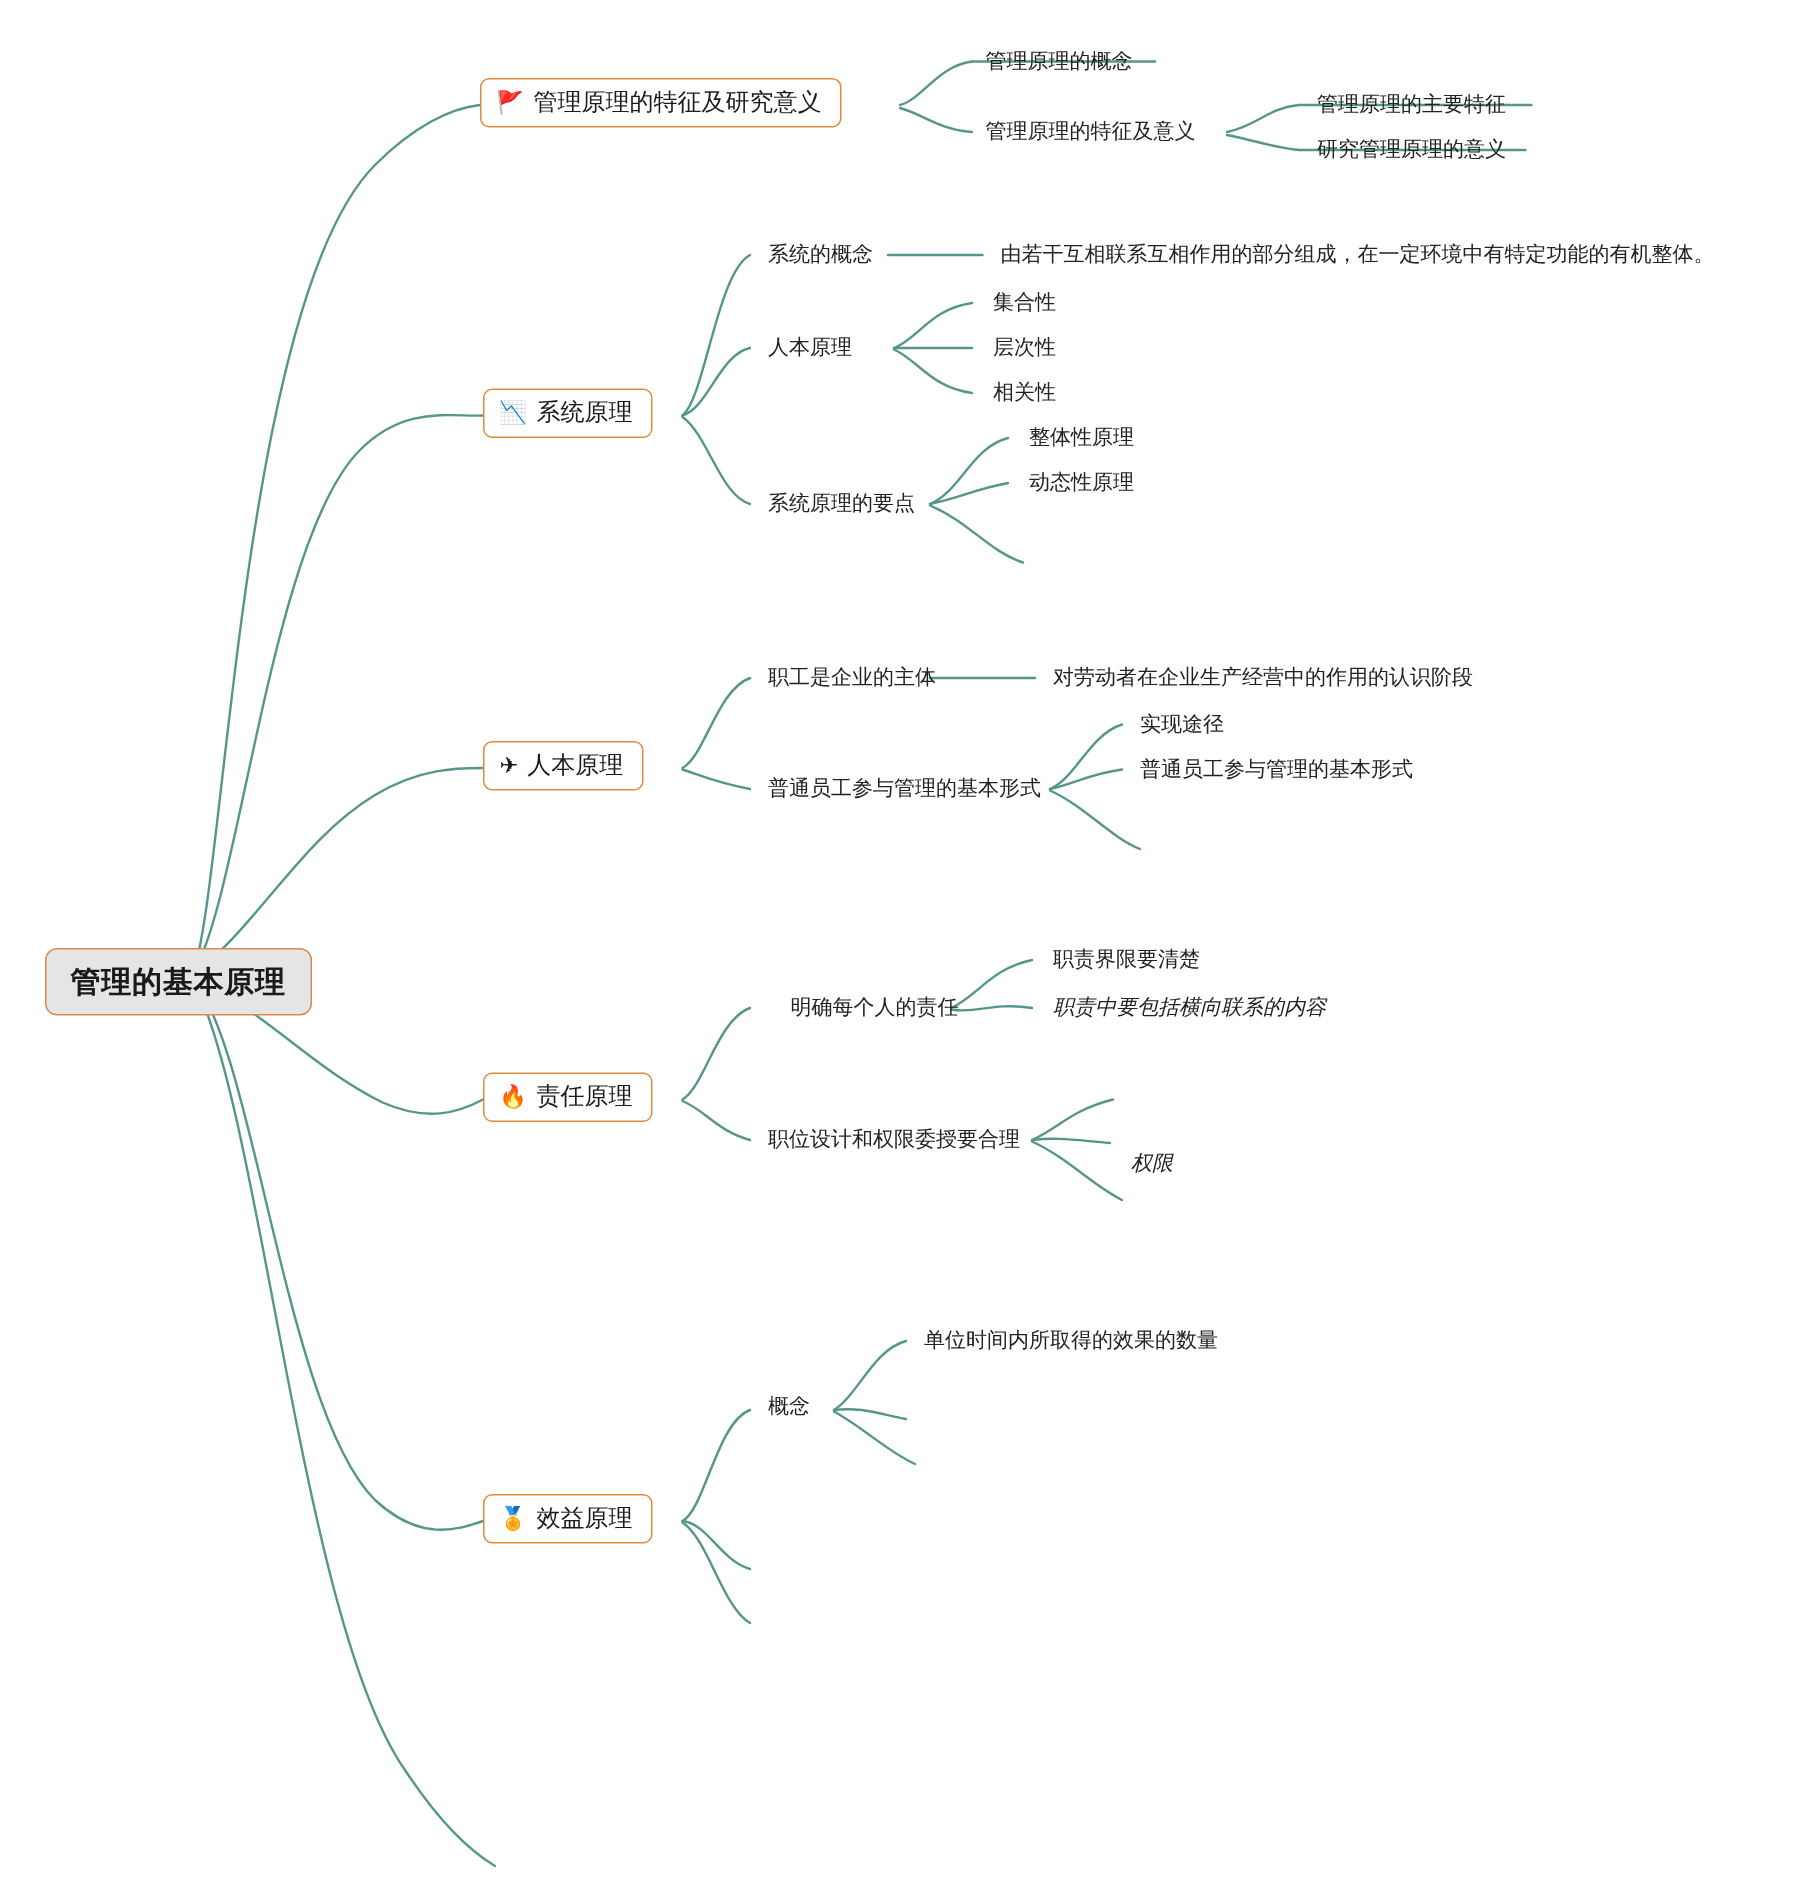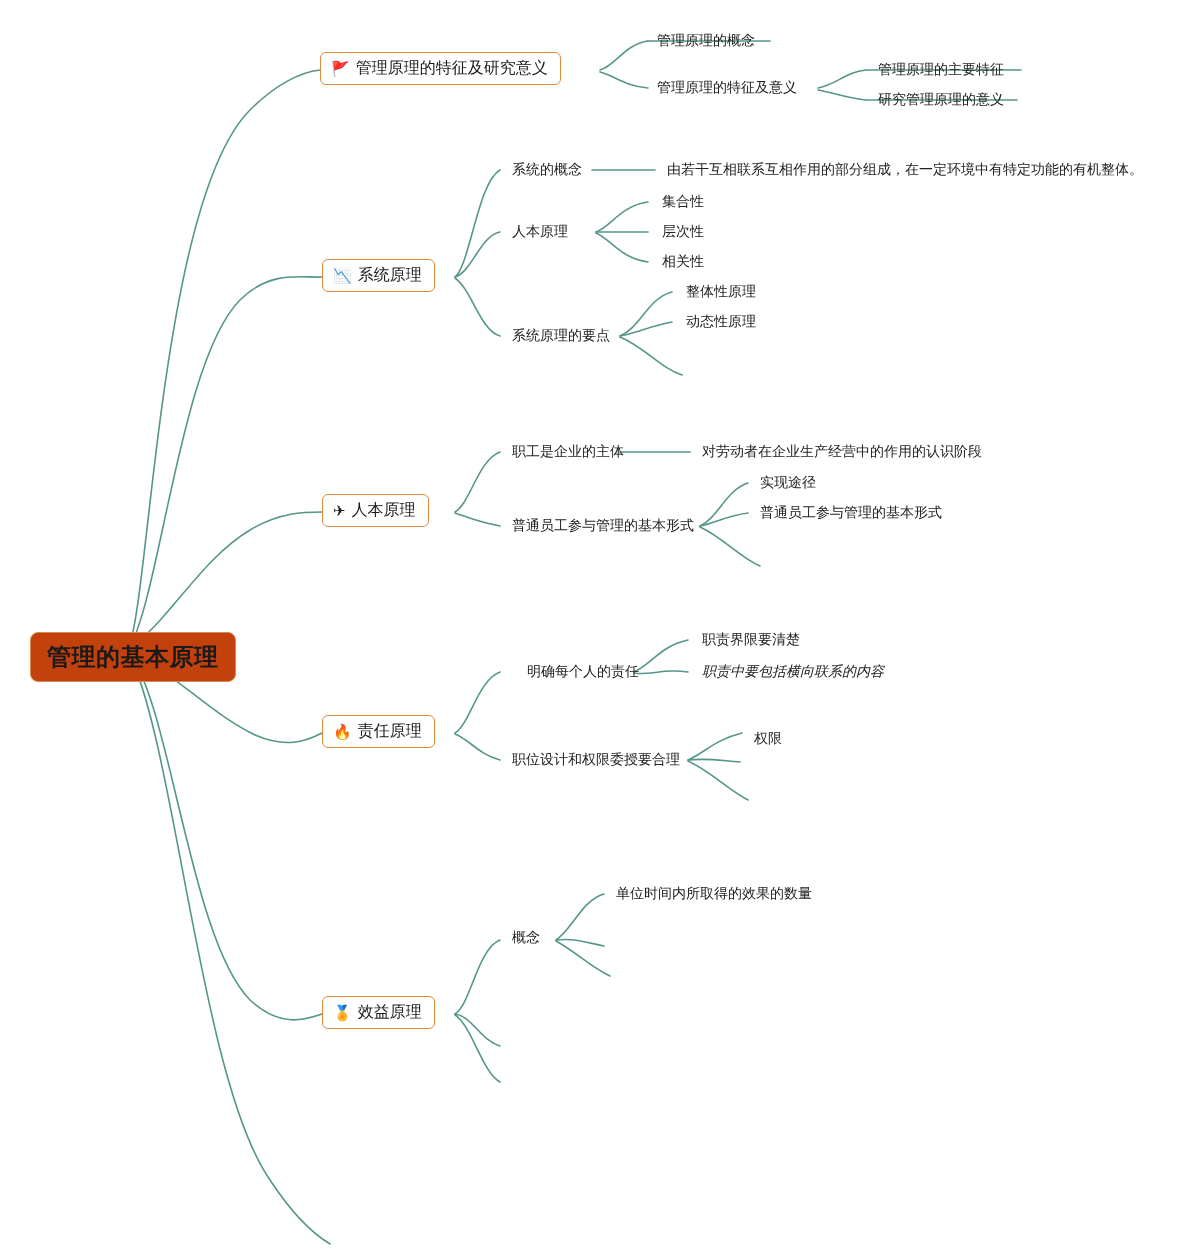--- a/index.html
+++ b/index.html
@@ -20,25 +20,25 @@
     width: 1203px;
     height: 1255px;
   }
   .node {
     position: absolute;
     white-space: nowrap;
     box-sizing: border-box;
   }
   
   .root-node {
-    background: #c2410c;
+    background: #e5e5e5;
     border: 1px solid #d88c52;
     border-radius: 8px;
     padding: 8px 16px;
-    font-size: 24px;
+    font-size: 20px;
     font-weight: bold;
     color: #1a1a1a;
     letter-spacing: 0.5px;
   }
   
   .branch-node {
     background: #ffffff;
     border: 1.5px solid #e08a3c;
     border-radius: 6px;
     padding: 5px 12px 5px 10px;
@@ -214,21 +214,21 @@
 </div>
 <div class="node text-node" style="left:700px; top:630px;">
   <span>职责界限要清楚</span>
 </div>
 <div class="node text-node" style="left:700px; top:662px;font-style:italic;">
   <span>职责中要包括横向联系的内容</span>
 </div>
 <div class="node text-node" style="left:510px; top:750px;">
   <span>职位设计和权限委授要合理</span>
 </div>
-<div class="node text-node" style="left:752px; top:729px;">
+<div class="node text-node" style="left:752px; top:766px;font-style:italic;">
   <span>权限</span>
 </div>
 
 <div class="node branch-node" style="left:322px; top:996px;">
   <span class="bicon">🏅</span>
   <span>效益原理</span>
 </div>
 <div class="node text-node" style="left:510px; top:928px;">
   <span>概念</span>
 </div>

